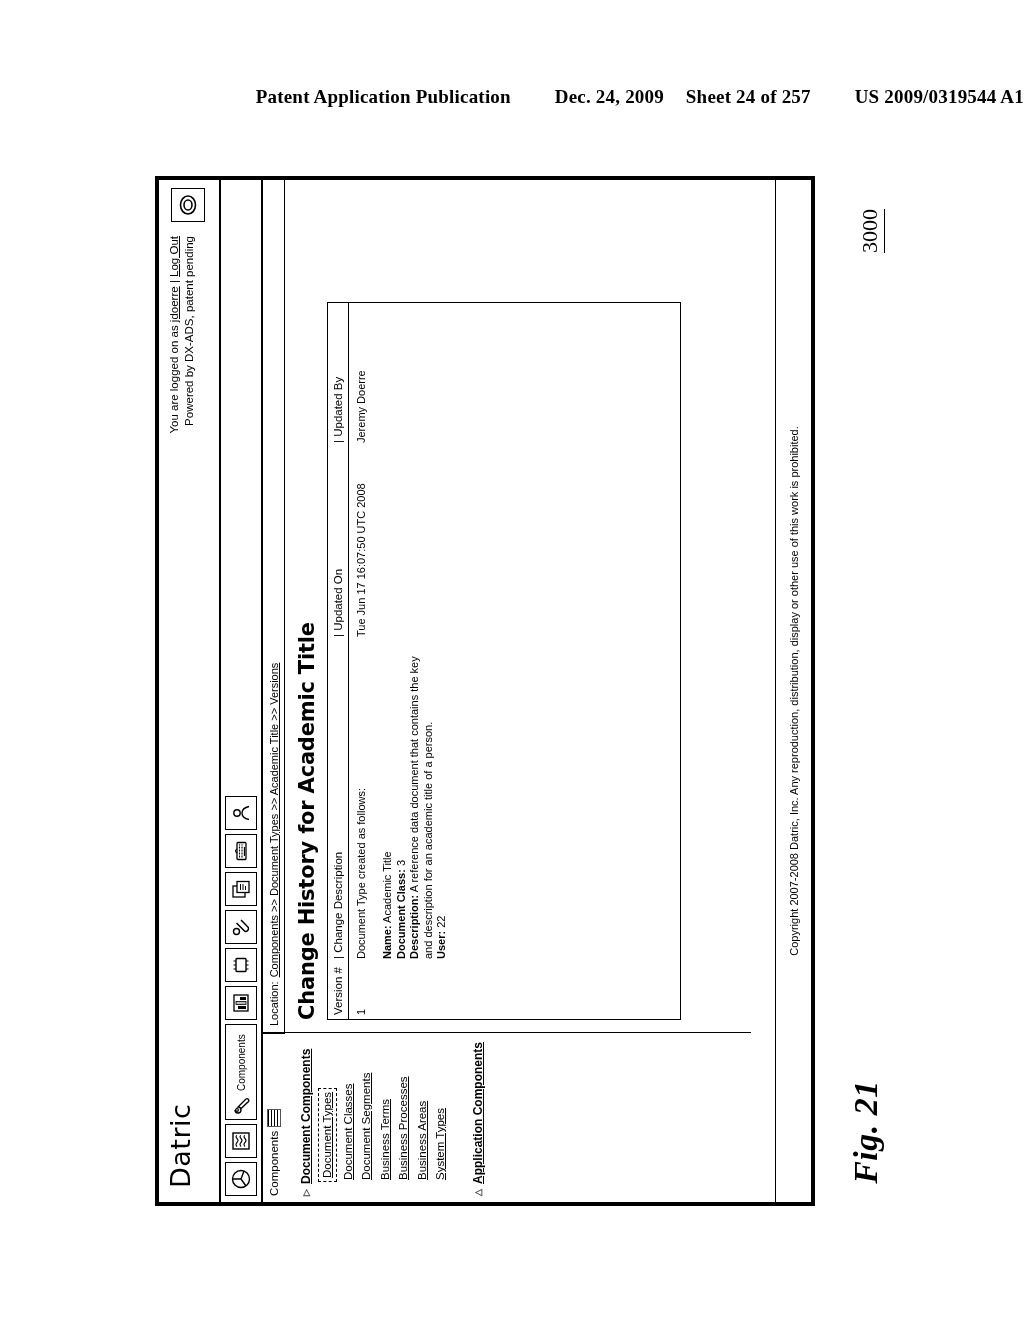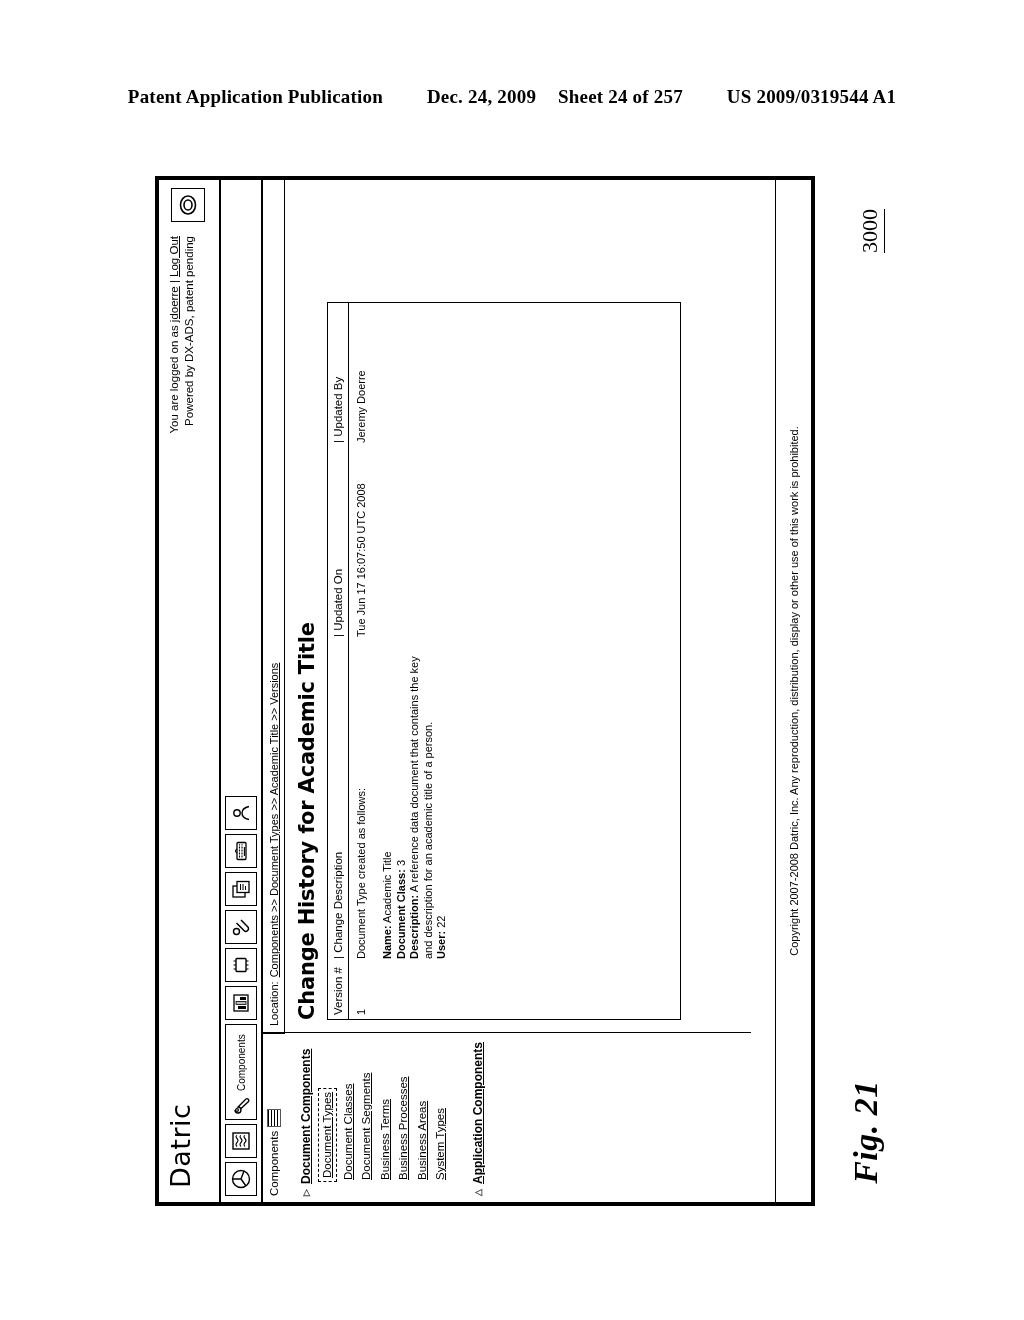--- a/index.html
+++ b/index.html
@@ -14,21 +14,21 @@
     font-family: "Liberation Serif", serif;
     overflow: hidden;
   }
 
   
   #patent-header {
     position: absolute;
     top: 86px;
     left: 0;
     width: 1024px;
-    text-align: center;
+    text-align: right;
     font-family: "Liberation Serif", serif;
     font-weight: bold;
     font-size: 19px;
     color: #000;
     letter-spacing: 0.2px;
     white-space: nowrap;
   }
   #patent-header .seg { display: inline-block; }
   #patent-header .sp-lg { display: inline-block; width: 34px; }
   #patent-header .sp-sm { display: inline-block; width: 12px; }

